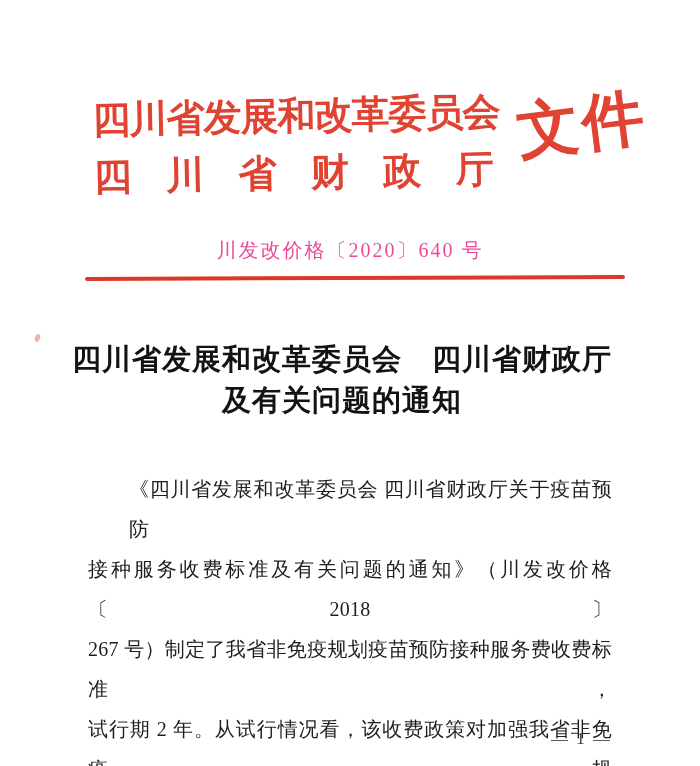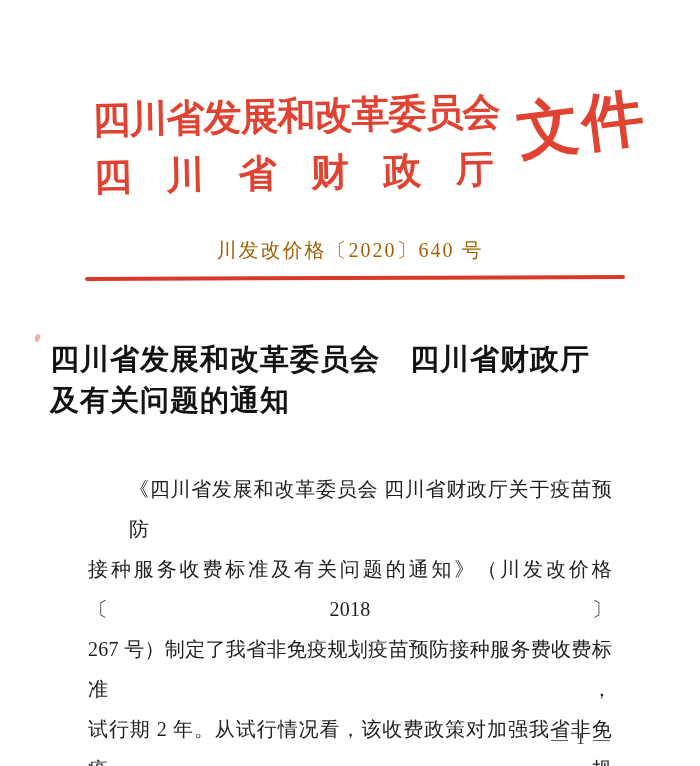--- a/index.html
+++ b/index.html
@@ -58,42 +58,42 @@
 
   
   .doc-number {
     position: absolute;
     left: 0;
     top: 237px;
     width: 100%;
     text-align: center;
     font-size: 20px;
     letter-spacing: 2px;
-    color: #a16207;
+    color: #ec4899;
   }
 
   
   .red-line {
     position: absolute;
     left: 85px;
     top: 276px;
     width: 540px;
     height: 4px;
     background: #d8392a;
     border-radius: 2px;
     transform: rotate(-0.2deg);
   }
 
   
   .title {
     position: absolute;
-    left: 50px;
+    left: 42px;
     top: 339px;
     width: 600px;
-    text-align: left;
+    text-align: center;
     color: #131313;
   }
   .title-line {
     font-weight: bold;
     font-size: 29px;
     line-height: 41px;
     letter-spacing: 1px;
     white-space: nowrap;
   }
 

